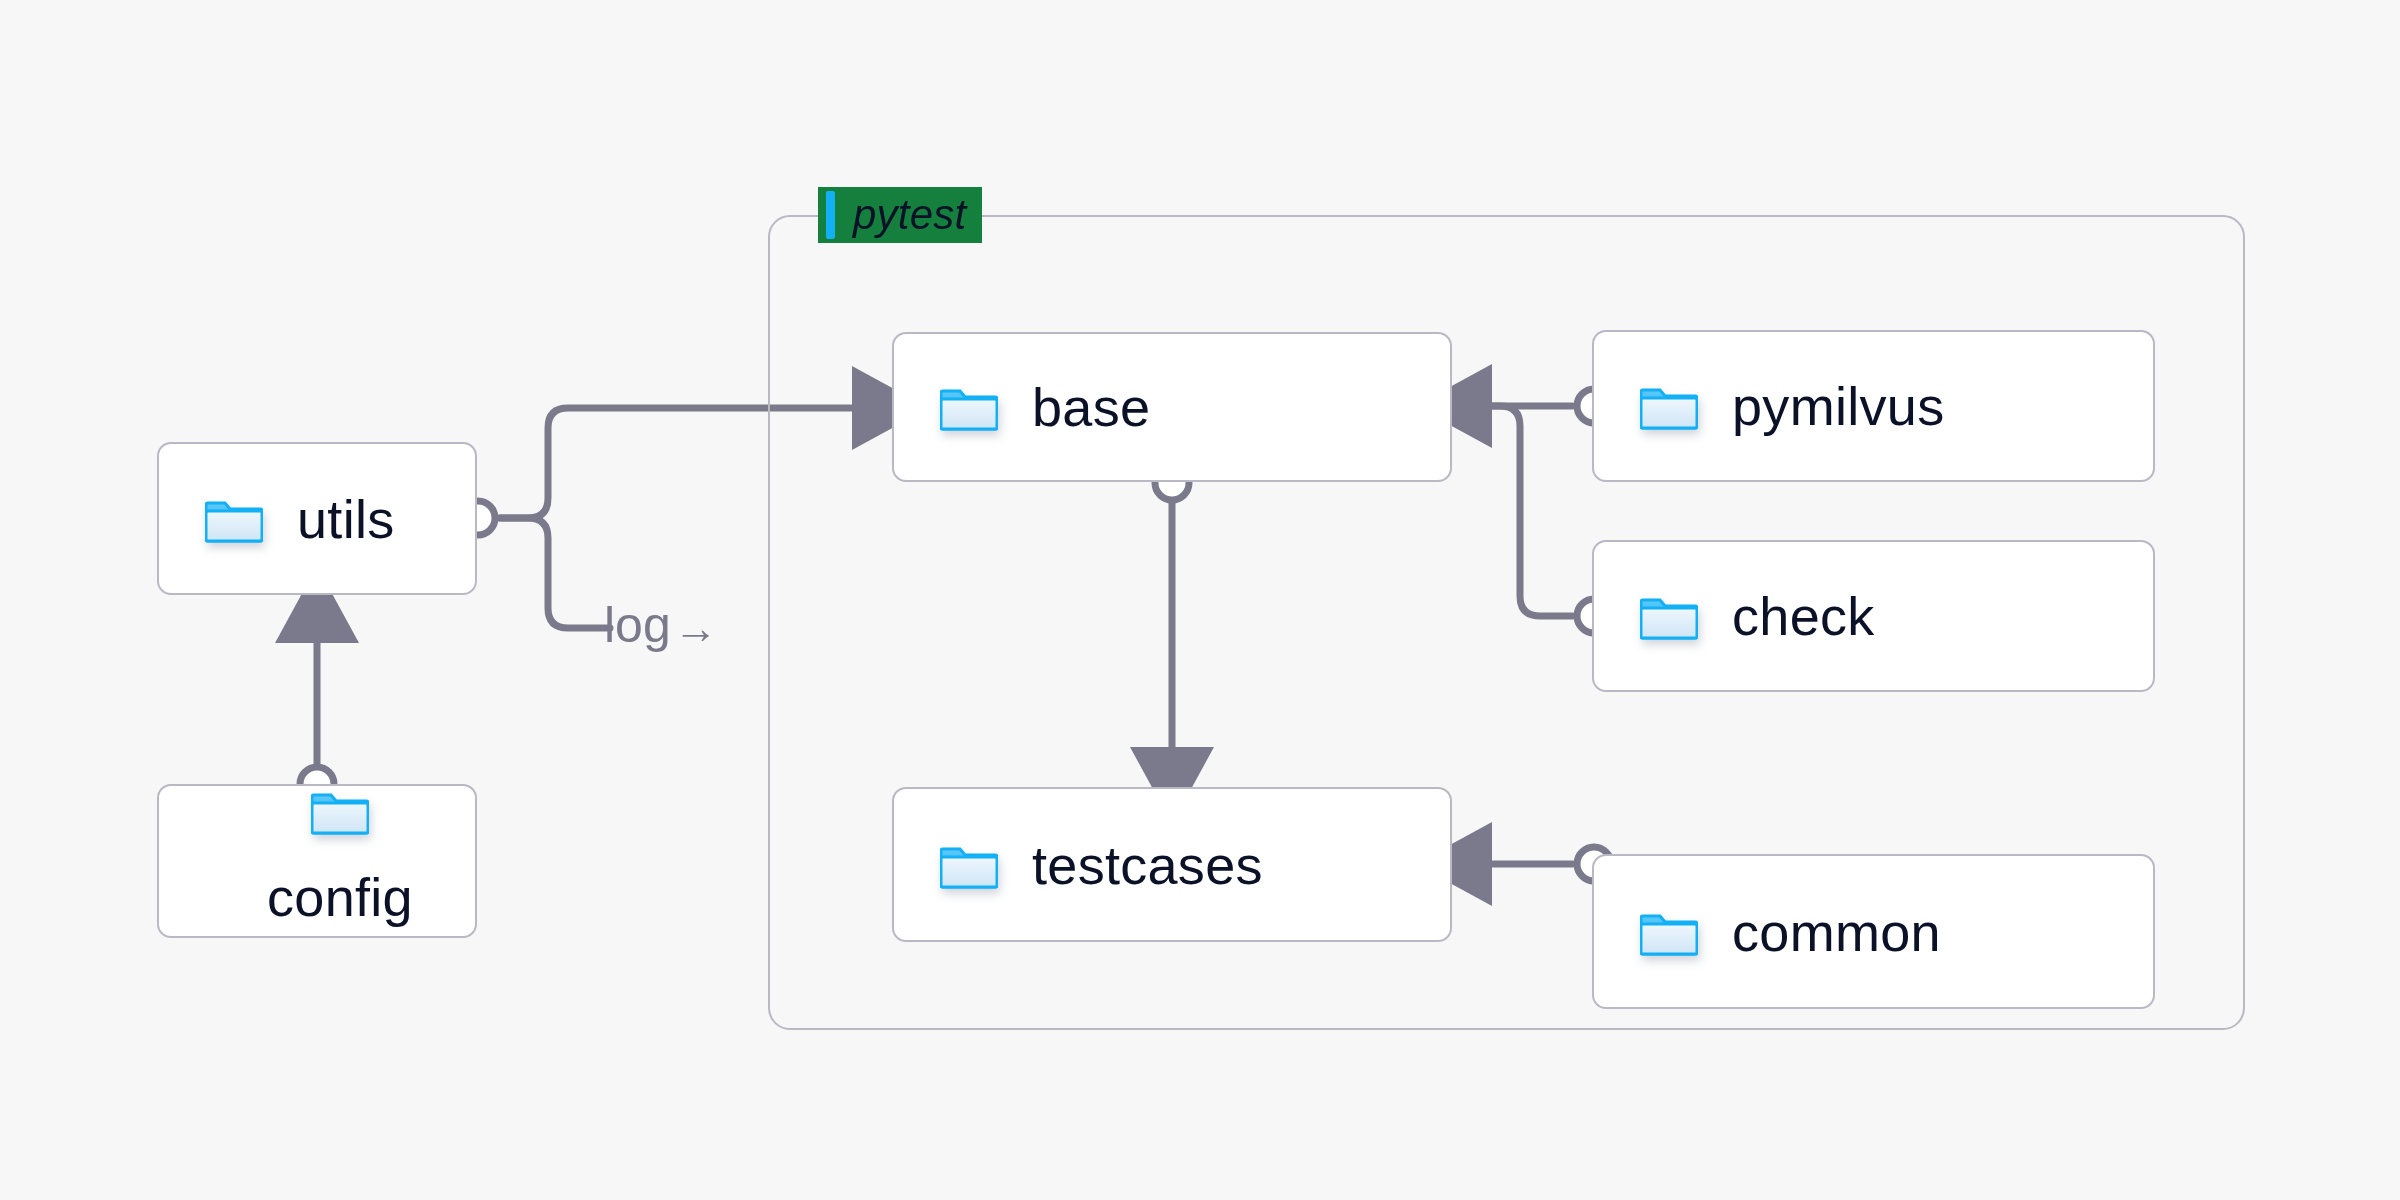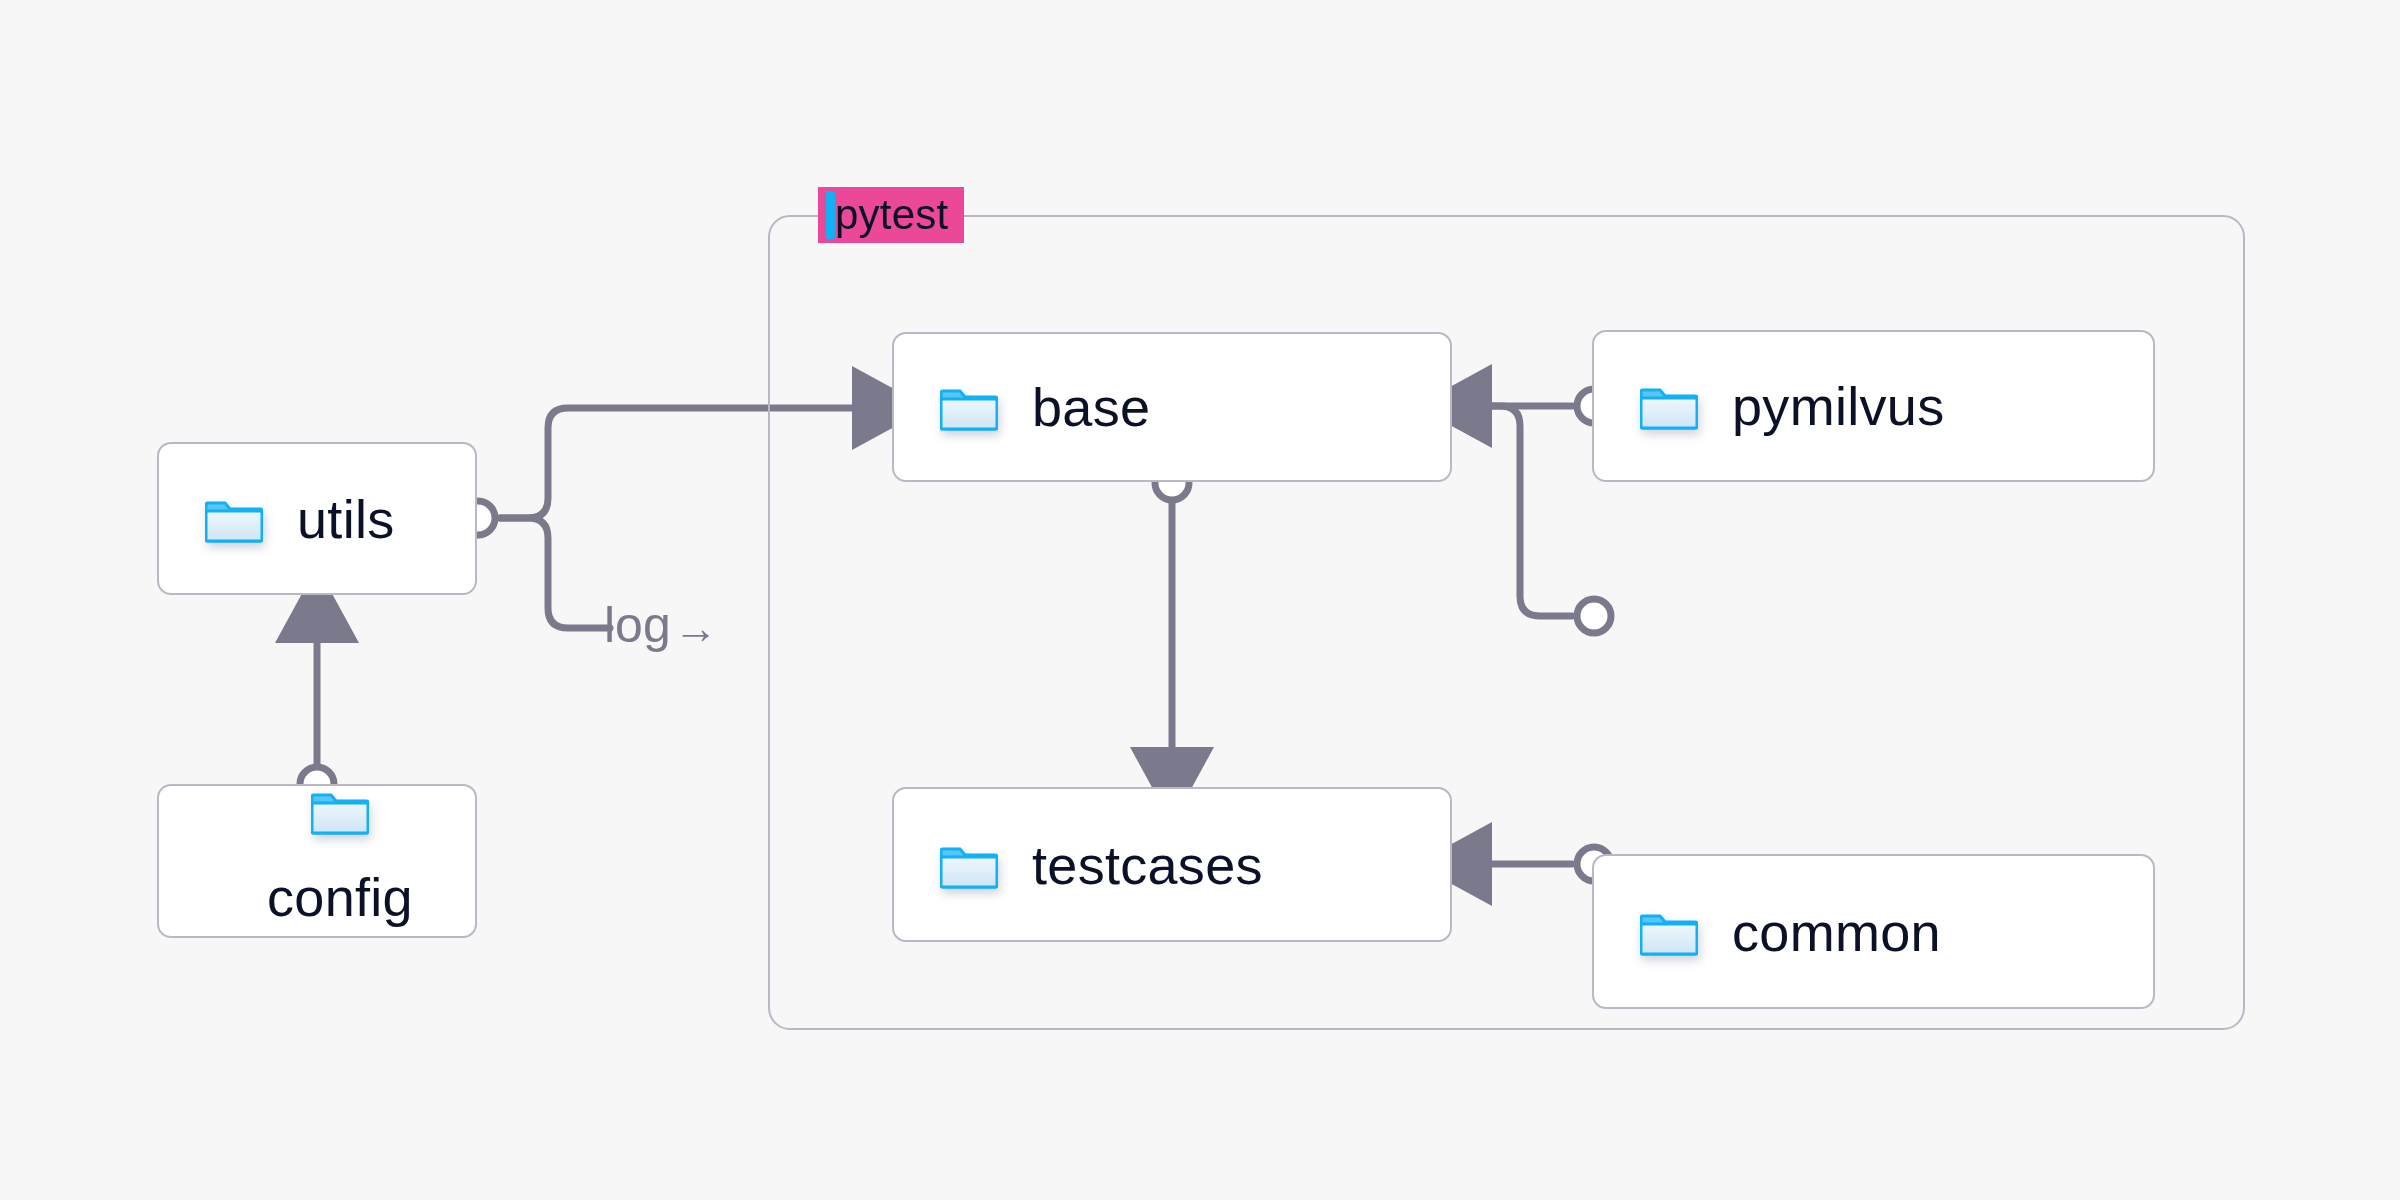--- a/index.html
+++ b/index.html
@@ -15,25 +15,26 @@
   
   .group{
     position:absolute;
     border:2px solid #b9b8c4;
     border-radius:22px;
     background:transparent;
     box-sizing:border-box;
   }
   .group-label{
     position:absolute;
-    display:flex;align-items:center;
-    background:#ec4899;
+    display:flex;align-items:center;gap:18px;
+    background:#15803d;
     padding:0 16px 0 8px;
     height:56px;
     box-sizing:border-box;
+    font-style:italic;
   }
   .group-label .bar{
     width:9px;height:48px;border-radius:2px;background:#12b0f5;
     display:block;flex:0 0 auto;
   }
   .group-label .txt{
     font-size:42px;color:#0b1227;letter-spacing:.2px;line-height:1;
     white-space:nowrap;
   }
 
@@ -157,20 +158,27 @@
   </div>
 
   <div class="node" style="left:892px;top:787px;width:560px;height:155px;">
     <svg class="folder" width="58" height="50" viewBox="0 0 58 50">
       <path d="M3,9 h17 l5,6 h30 a2,2 0 0 1 2,2 v28 a2,2 0 0 1 -2,2 h-52 a2,2 0 0 1 -2,-2 v-34 a2,2 0 0 1 2,-2 z" fill="url(#folderTabGrad)" stroke="#12b0f5" stroke-width="3"></path>
       <path d="M3,17 h52 a2,2 0 0 1 2,2 v26 a2,2 0 0 1 -2,2 h-52 a2,2 0 0 1 -2,-2 v-26 a2,2 0 0 1 2,-2 z" fill="url(#folderGrad)" stroke="#12b0f5" stroke-width="3"></path>
     </svg>
     <span class="label">testcases</span>
   </div>
 
+  <div class="node" style="left:1592px;top:540px;width:563px;height:152px;">
+    <svg class="folder" width="58" height="50" viewBox="0 0 58 50">
+      <path d="M3,9 h17 l5,6 h30 a2,2 0 0 1 2,2 v28 a2,2 0 0 1 -2,2 h-52 a2,2 0 0 1 -2,-2 v-34 a2,2 0 0 1 2,-2 z" fill="url(#folderTabGrad)" stroke="#12b0f5" stroke-width="3"></path>
+      <path d="M3,17 h52 a2,2 0 0 1 2,2 v26 a2,2 0 0 1 -2,2 h-52 a2,2 0 0 1 -2,-2 v-26 a2,2 0 0 1 2,-2 z" fill="url(#folderGrad)" stroke="#12b0f5" stroke-width="3"></path>
+    </svg>
+    <span class="label">check</span>
+  </div>
 
   <div class="node" style="left:1592px;top:830px;width:563px;height:155px;margin-top:24px;">
     <svg class="folder" width="58" height="50" viewBox="0 0 58 50">
       <path d="M3,9 h17 l5,6 h30 a2,2 0 0 1 2,2 v28 a2,2 0 0 1 -2,2 h-52 a2,2 0 0 1 -2,-2 v-34 a2,2 0 0 1 2,-2 z" fill="url(#folderTabGrad)" stroke="#12b0f5" stroke-width="3"></path>
       <path d="M3,17 h52 a2,2 0 0 1 2,2 v26 a2,2 0 0 1 -2,2 h-52 a2,2 0 0 1 -2,-2 v-26 a2,2 0 0 1 2,-2 z" fill="url(#folderGrad)" stroke="#12b0f5" stroke-width="3"></path>
     </svg>
     <span class="label">common</span>
   </div>
 
   <div class="edge-label" style="left:604px;top:600px;">

